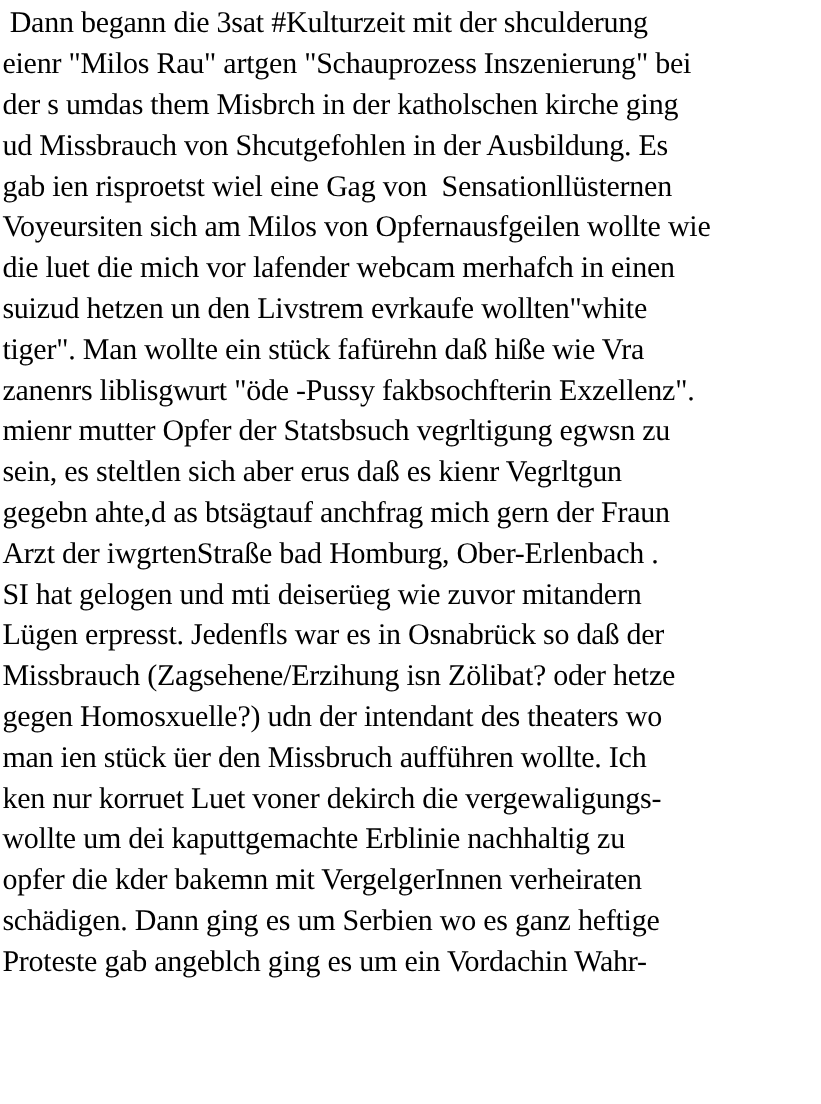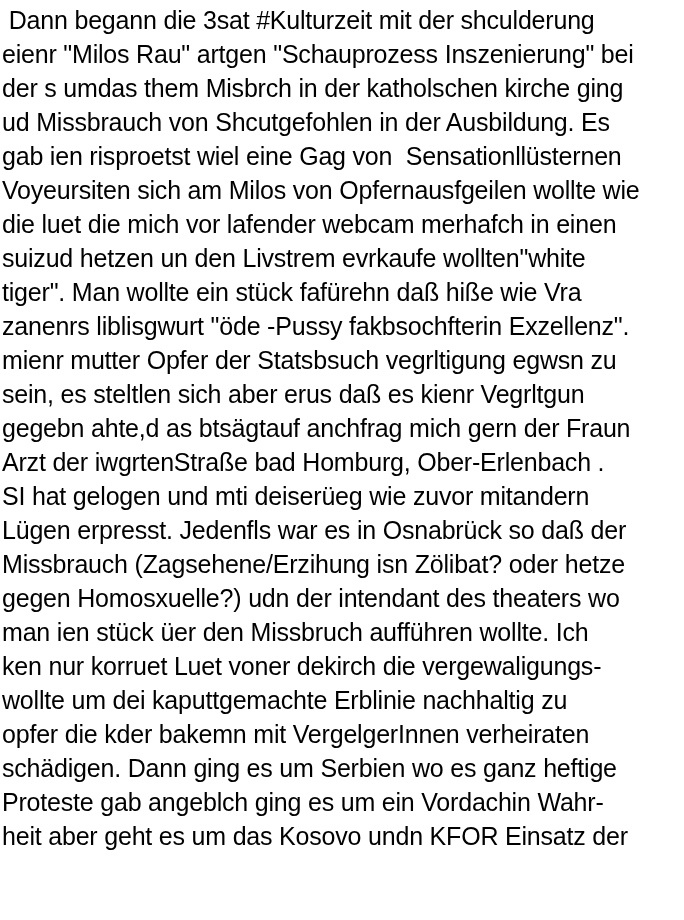--- a/index.html
+++ b/index.html
@@ -11,21 +11,21 @@
     position: relative;
     width: 684px;
     height: 920px;
     background: #ffffff;
     overflow: hidden;
     box-sizing: border-box;
     padding-top: 3px;
     padding-left: 2px;
   }
   .text-block {
-    font-family: Liberation Sans, sans-serif;
+    font-family: Liberation Serif, serif;
     font-size: 25px;
     line-height: 34px;
     color: #000000;
     font-weight: 400;
     letter-spacing: -0.2px;
   }
   .line {
     white-space: pre;
     height: 34px;
   }
@@ -52,15 +52,14 @@
     <div class="line">SI hat gelogen und mti deiserüeg wie zuvor mitandern</div>
     <div class="line">Lügen erpresst. Jedenfls war es in Osnabrück so daß der</div>
     <div class="line">Missbrauch (Zagsehene/Erzihung isn Zölibat? oder hetze</div>
     <div class="line">gegen Homosxuelle?) udn der intendant des theaters wo</div>
     <div class="line">man ien stück üer den Missbruch aufführen wollte. Ich</div>
     <div class="line">ken nur korruet Luet voner dekirch die vergewaligungs-</div>
     <div class="line">wollte um dei kaputtgemachte Erblinie nachhaltig zu</div>
     <div class="line">opfer die kder bakemn mit VergelgerInnen verheiraten</div>
     <div class="line">schädigen. Dann ging es um Serbien wo es ganz heftige</div>
     <div class="line">Proteste gab angeblch ging es um ein Vordachin Wahr-</div>
-    <div class="line">heit aber geht es um das Kosovo undn KFOR Einsatz der</div>
   </div>
 </div>
 
 </body></html>

